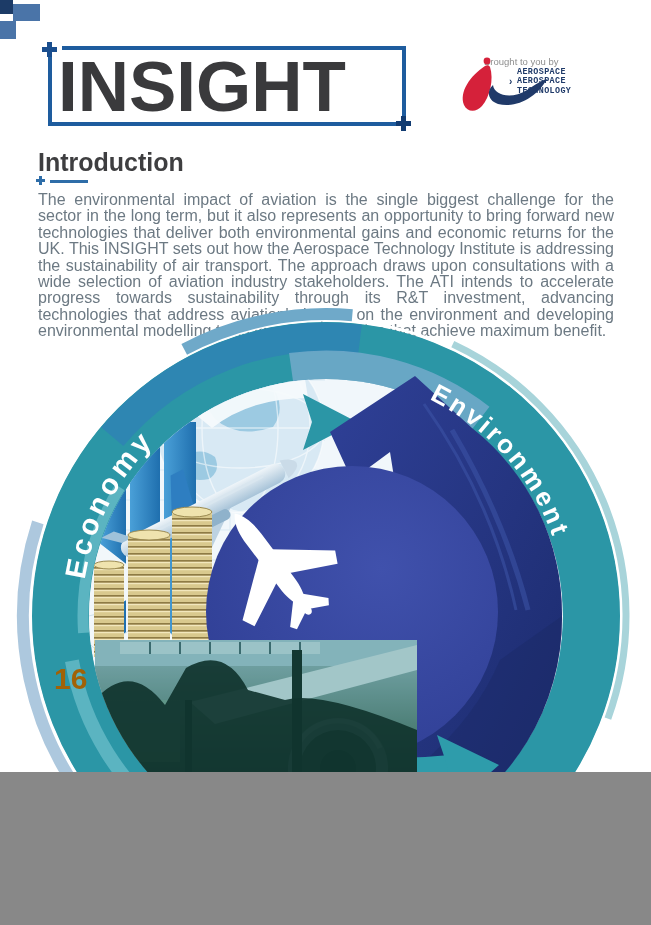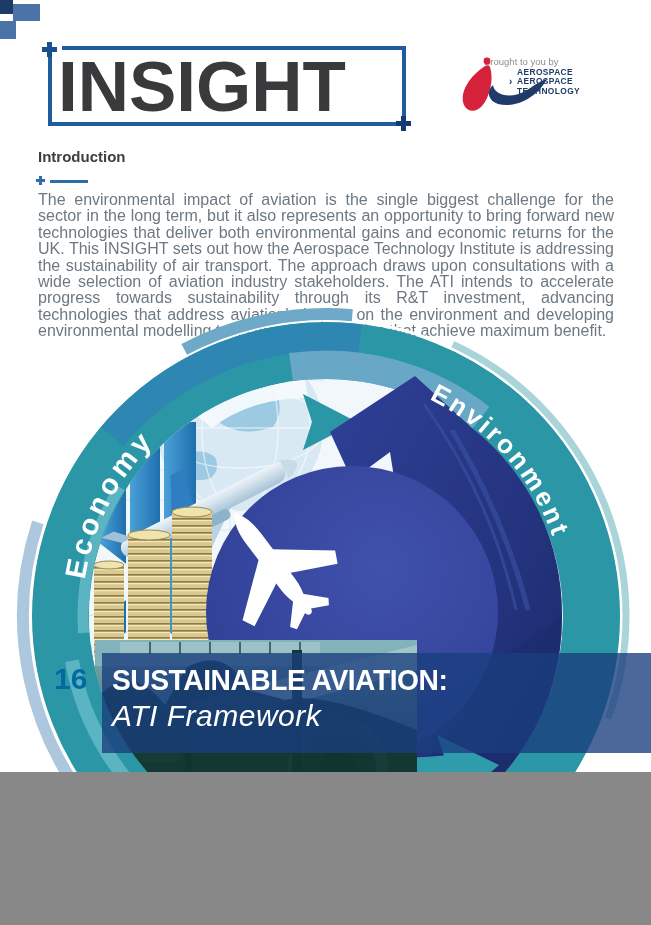--- a/index.html
+++ b/index.html
@@ -23,42 +23,42 @@
   .plus-tl i{background:#1A4E8E;}
   .plus-br i{background:#123C72;}
   .plus-sm{width:9px;height:9px;}
   .plus-sm .v{left:3px;top:0;width:3px;}
   .plus-sm .h{left:0;top:3px;height:3px;}
   .plus-accent i{background:#2E6DA8;}
 
   
   .brought{position:absolute;left:484px;top:56px;font-size:9.5px;color:#8E8E8E;}
   .ati-name{position:absolute;left:517px;top:68px;font-size:8.4px;font-weight:bold;
-            color:#1F3A69;line-height:9.4px;letter-spacing:0.4px;}
+            color:#1F3A69;line-height:9.4px;letter-spacing:0.4px;font-family:Liberation Mono, monospace;}
   .ati-arrow{position:absolute;left:509px;top:76px;font-size:10px;font-weight:bold;color:#1F3A69;}
 
   
-  .intro-heading{position:absolute;left:38px;top:148px;font-size:15px;font-weight:bold;color:#3E3E40;}
+  .intro-heading{position:absolute;left:38px;top:148px;font-size:25px;font-weight:bold;color:#3E3E40;}
   .intro-rule{position:absolute;left:50px;top:180px;width:38px;height:2.5px;background:#2E6DA8;}
   .intro-body{position:absolute;left:38px;top:192px;width:576px;font-size:16px;line-height:16.4px;
               color:#6C7983;text-align:justify;margin:0;}
 
   
   #diagram{position:absolute;left:0;top:0;width:651px;height:925px;z-index:1;}
   .ring-label{font-weight:bold;fill:#ffffff;}
 
   
   .banner{position:absolute;left:102px;top:653px;width:549px;height:100px;
           background:rgba(25,62,125,0.78);z-index:2;}
   .banner-title{position:absolute;left:10px;top:10px;font-size:30px;font-weight:bold;color:#ffffff;
                 letter-spacing:-0.5px;transform:scaleX(0.94);transform-origin:left top;white-space:nowrap;}
   .banner-subtitle{position:absolute;left:10px;top:46px;font-size:30px;font-style:italic;
                    color:#ffffff;letter-spacing:0.5px;white-space:nowrap;}
   .issue-number{position:absolute;left:54px;top:662px;font-size:30px;font-weight:bold;
-                color:#0369a1;z-index:2;}
+                color:#a16207;z-index:2;}
 
   
   .foot-sq-top{position:absolute;left:629px;top:880px;width:22px;height:25px;background:#4A72A3;z-index:3;}
   .foot-sq-left{position:absolute;left:604px;top:905px;width:25px;height:20px;background:#4A72A3;
                 border-left:2px solid #E8EDF2;box-sizing:border-box;z-index:3;}
   .foot-sq-num{position:absolute;left:629px;top:905px;width:22px;height:20px;background:#16305C;z-index:3;
                color:#ffffff;font-size:11px;line-height:20px;text-align:center;}
 </style>
 </head>
 <body>
@@ -276,22 +276,18 @@
     </text>
     <text class="ring-label" style="font-size:26px;letter-spacing:3px;">
       <textPath href="#envPath" startOffset="2">Environment</textPath>
     </text>
     <text class="ring-label" style="font-size:29px;letter-spacing:2px;">
       <textPath href="#socPath" startOffset="2">Society</textPath>
     </text>
   </svg>
 
   <div class="issue-number">16</div>
-  <div class="banner">
-    <div class="banner-title">SUSTAINABLE AVIATION:</div>
-    <div class="banner-subtitle">ATI Framework</div>
-  </div>
 
   <div class="foot-sq-top"></div>
   <div class="foot-sq-left"></div>
   <div class="foot-sq-num">1</div>
 
 </div>
 
 </body></html>

